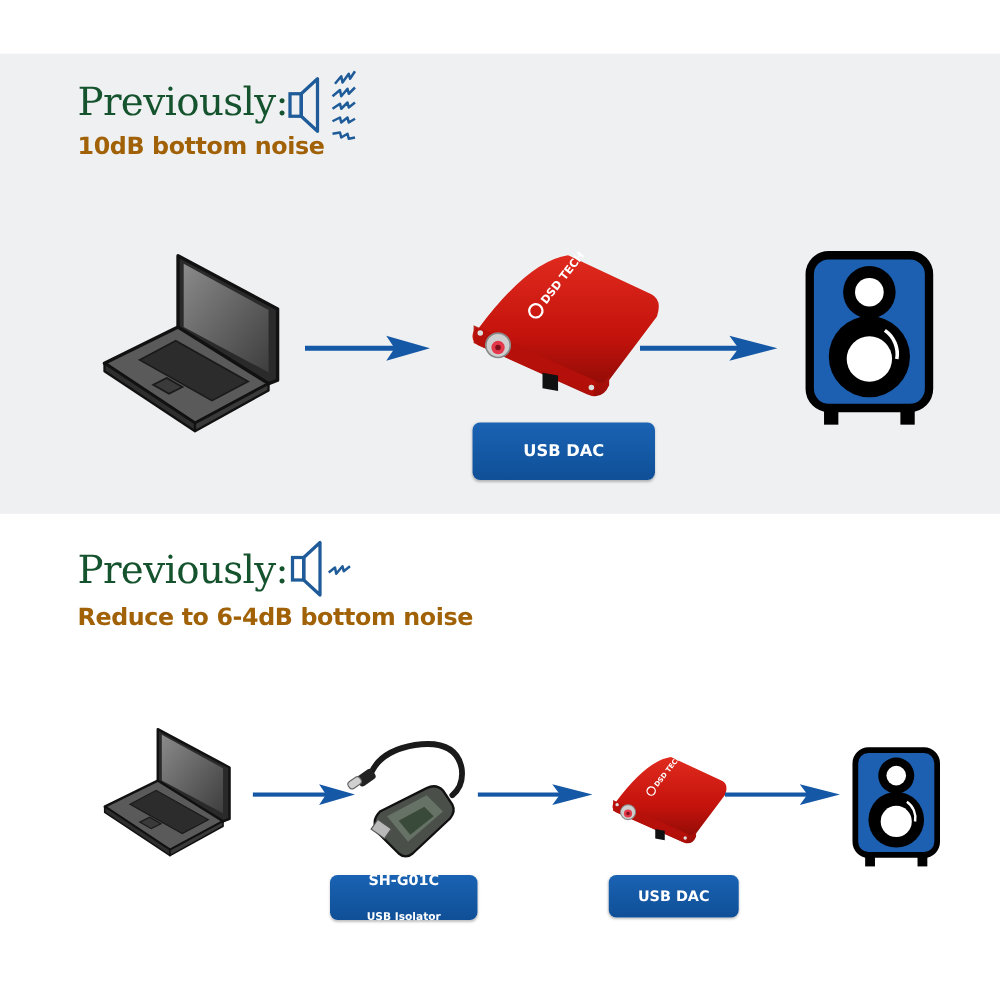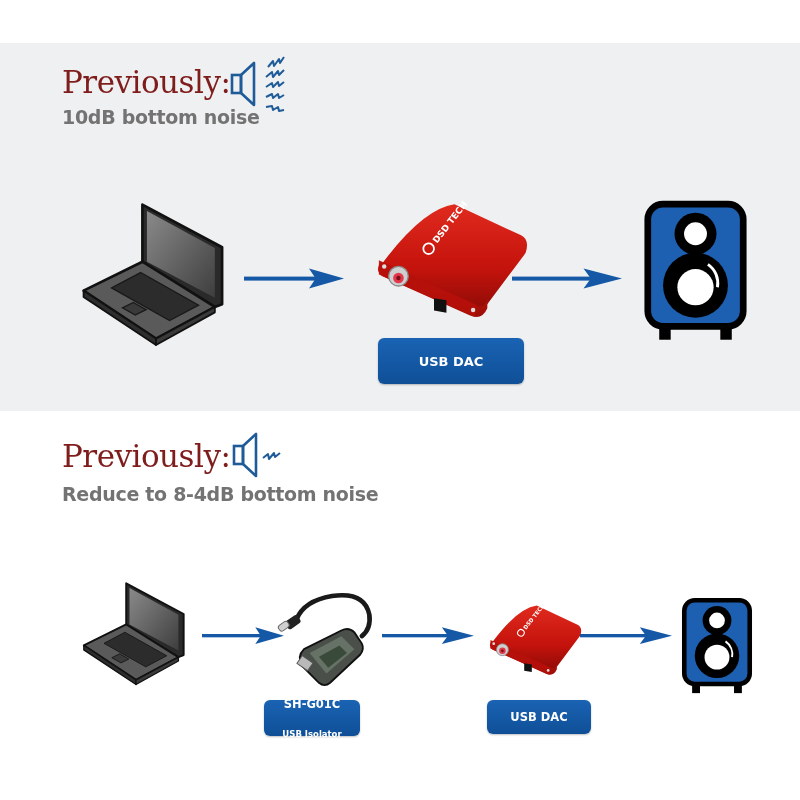--- a/index.html
+++ b/index.html
@@ -1,19 +1,19 @@
 <!DOCTYPE html>
 <html><head>
 <meta charset="utf-8">
 <style>
   html, body { margin: 0; padding: 0; }
   body { width: 800px; height: 800px; background: #ffffff; position: relative; overflow: hidden; font-family: "DejaVu Sans", sans-serif; }
   .band { position: absolute; left: 0; top: 43px; width: 800px; height: 368px; background: #eff0f2; }
-  .title { position: absolute; font-family: "DejaVu Serif", "Liberation Serif", serif; color: #7f1d1d; font-size: 31px; letter-spacing: -0.5px; }
-  .subtitle { position: absolute; font-family: "DejaVu Sans", sans-serif; color: #737373; font-size: 19px; font-weight: bold; letter-spacing: -0.3px; }
+  .title { position: absolute; font-family: "DejaVu Serif", "Liberation Serif", serif; color: #14532d; font-size: 31px; letter-spacing: -0.5px; }
+  .subtitle { position: absolute; font-family: "DejaVu Sans", sans-serif; color: #a16207; font-size: 19px; font-weight: bold; letter-spacing: -0.3px; }
   .abs { position: absolute; }
   .label-box { position: absolute; background: linear-gradient(#1a63b3, #0f4f97); border-radius: 6px; color: #fff; font-family: "DejaVu Sans", sans-serif; font-weight: bold; text-align: right; box-shadow: 0 1px 2px rgba(0,0,0,0.25); display:flex; flex-direction:column; justify-content:center; align-items:center; }
   .label-box .main { font-size: 13px; }
   .label-box .sub { font-size: 8.5px; margin-top: 18px; }
 </style>
 </head>
 <body>
 
 <svg width="0" height="0" style="position:absolute">
   <defs>
@@ -130,21 +130,21 @@
   </svg>
 <svg class="abs" style="left:643px; top:196px;" width="105" height="150">
     <use href="#speaker"></use>
   </svg>
 
 <div class="label-box" style="left:378px; top:338px; width:146px; height:46px;">
   <span class="main">USB DAC</span>
 </div>
 
 <div class="title" style="left:62px; top:438px;">Previously:</div>
-<div class="subtitle" style="left:62px; top:483px;">Reduce to 8-4dB bottom noise</div>
+<div class="subtitle" style="left:62px; top:483px;">Reduce to 6-4dB bottom noise</div>
 
 <svg class="abs" style="left:230px; top:432px;" width="60" height="46" viewBox="0 0 60 46">
   <rect x="4" y="14" width="9" height="18" fill="none" stroke="#1e5b98" stroke-width="2.6"></rect>
   <polygon points="13,14 26,2 26,44 13,32" fill="none" stroke="#1e5b98" stroke-width="2.6" stroke-linejoin="round"></polygon>
   <polyline points="33,26 38,22 39,27 44,21 45,25 50,21" fill="none" stroke="#1e5b98" stroke-width="2" stroke-linejoin="round"></polyline>
 </svg>
 
 <svg class="abs" style="left:74px; top:570px;" width="124" height="118">
     <use href="#laptop"></use>
   </svg>
@@ -160,19 +160,19 @@
 <svg class="abs" style="left:485px; top:600px;" width="98" height="82">
     <use href="#dac"></use>
   </svg>
 <svg class="abs" style="left:580px; top:626px;" width="92" height="20">
     <use href="#arrow"></use>
   </svg>
 <svg class="abs" style="left:681px; top:594px;" width="72" height="104">
     <use href="#speaker"></use>
   </svg>
 
-<div class="label-box" style="left:264px; top:700px; width:96px; height:36px;">
+<div class="label-box" style="left:264px; top:700px; width:118px; height:36px;">
   <span class="main" style="font-size:11.5px;">SH-G01C</span>
   <span class="sub">USB Isolator</span>
 </div>
 <div class="label-box" style="left:487px; top:700px; width:104px; height:34px;">
   <span class="main" style="font-size:11.5px;">USB DAC</span>
 </div>
 
 </body></html>

